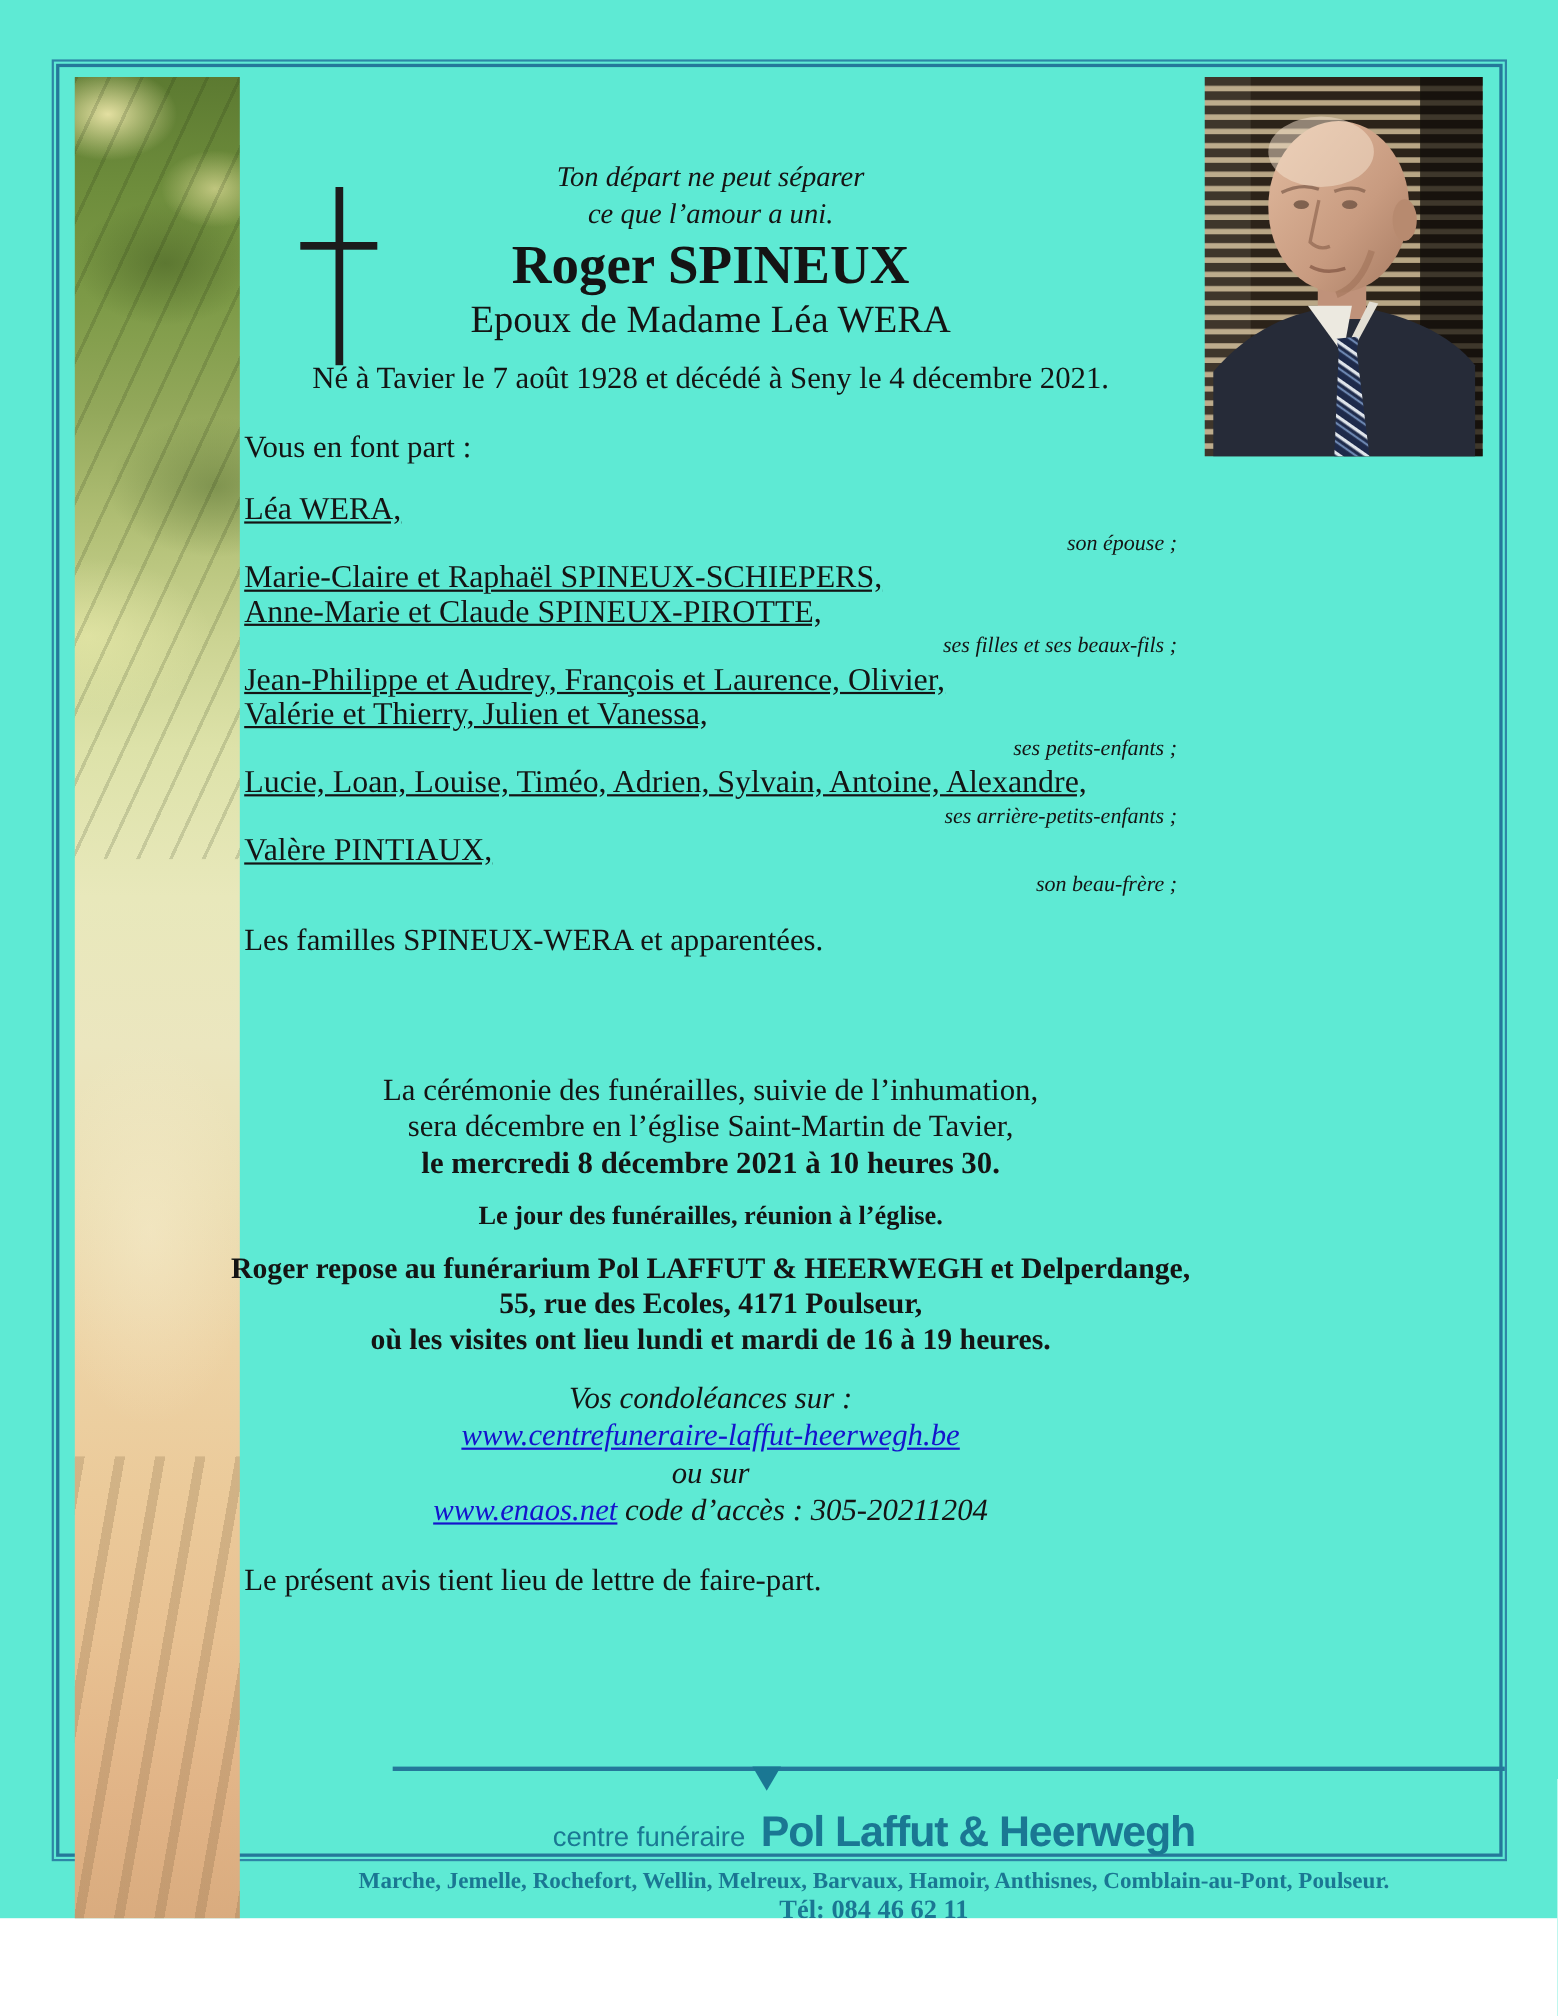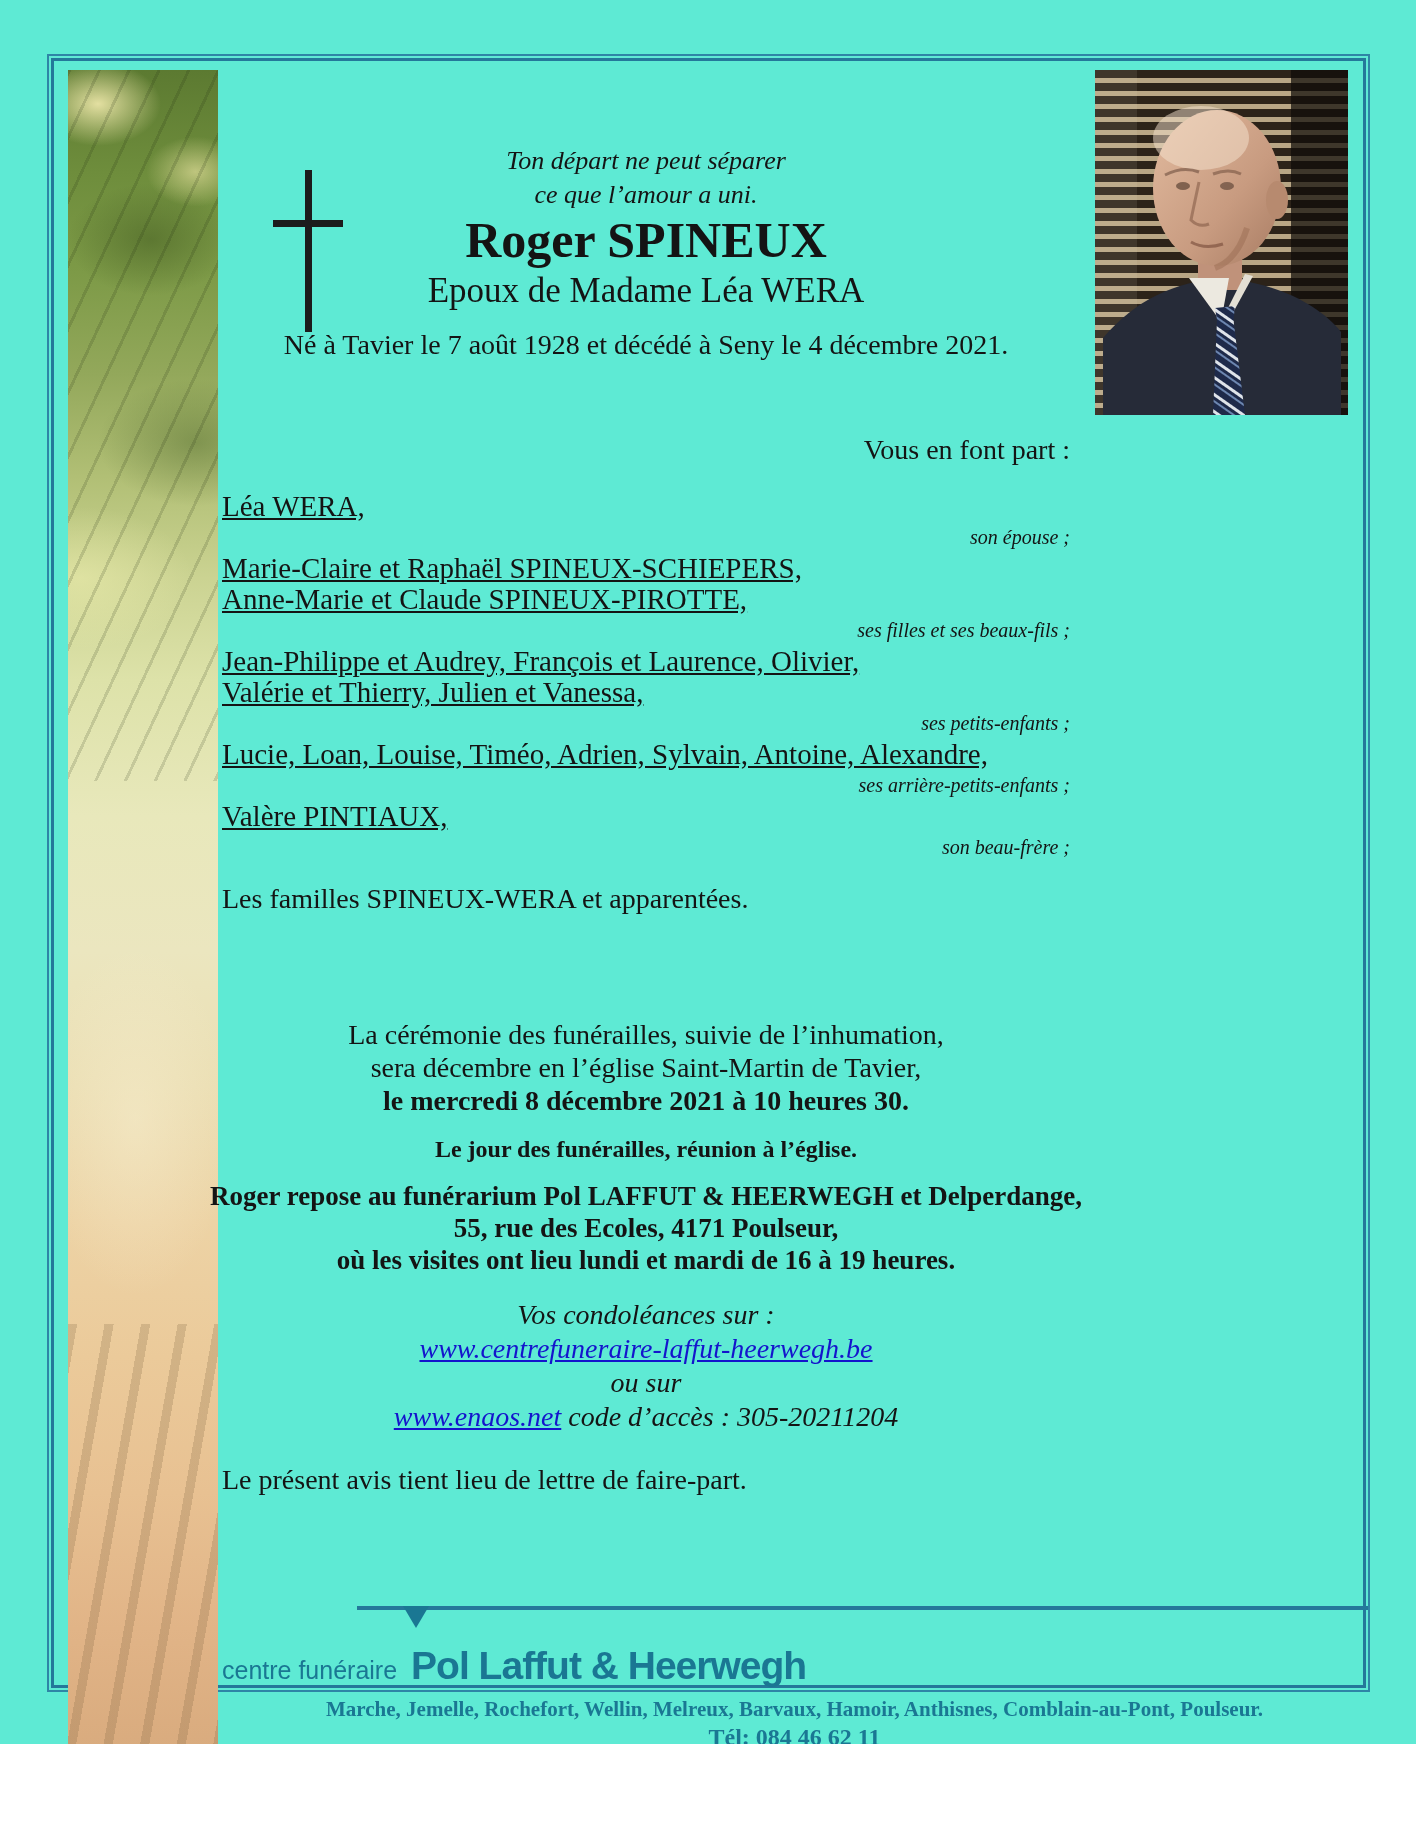--- a/index.html
+++ b/index.html
@@ -50,36 +50,36 @@
   .portrait svg{display:block;width:100%;height:100%;}
   
   .content{position:absolute;left:222px;top:60px;width:848px;}
   .center{text-align:center;}
   .right{text-align:right;}
   .quote{margin-top:84px;font-size:26px;line-height:34px;font-style:italic;}
   .t1{margin-top:28px;font-size:50px;line-height:56px;font-weight:bold;}
   .t2{font-size:50px;line-height:56px;font-weight:bold;}
   .sub{font-size:35px;line-height:46px;}
   .birth{margin-top:16px;font-size:28px;line-height:30px;}
-  .intro{margin-top:74px;font-size:28px;line-height:31px;text-align:right;}
+  .intro{margin-top:31px;font-size:28px;line-height:31px;}
   .fam-line{font-size:29px;line-height:31px;text-decoration:underline;}
   .fam-first{margin-top:26px;}
   .relation{font-size:20px;line-height:31px;font-style:italic;}
   .familles{margin-top:20px;font-size:28px;line-height:31px;}
   .ceremony{margin-top:104px;font-size:28px;line-height:33px;}
   .bold{font-weight:bold;}
   .jour{margin-top:16px;font-size:24px;line-height:33px;font-weight:bold;}
   .repose{margin-top:14px;margin-left:-30px;margin-right:-30px;font-size:27px;line-height:32px;font-weight:bold;}
   .cond{margin-top:22px;font-size:28px;line-height:34px;font-style:italic;}
   .link{color:#1414cc;text-decoration:underline;cursor:pointer;}
   .closing{margin-top:30px;font-size:28px;line-height:31px;}
   
   .footer-rule{position:absolute;left:357px;top:1606px;width:1011px;height:4px;background:#24789a;}
   .footer{position:absolute;left:222px;right:49px;top:1620px;text-align:center;color:#1a7793;}
-  .brand-row{display:flex;align-items:baseline;gap:14px;padding-top:24px;
+  .brand-row{display:flex;justify-content:center;align-items:baseline;gap:14px;padding-top:24px;
              font-family:"Liberation Sans", sans-serif;}
   .brand-small{font-size:25px;color:#1a7793;}
   .brand-large{position:relative;font-size:39px;font-weight:bold;color:#1a7793;letter-spacing:-1px;}
   .logo-triangle{
     position:absolute;left:-8px;top:-38px;width:0;height:0;
     border-left:13px solid transparent;border-right:13px solid transparent;
     border-top:22px solid #1a7793;
   }
   .cities{margin-top:8px;font-size:21px;line-height:26px;font-weight:bold;color:#1a7793;}
   .phone{margin-top:2px;font-size:24px;line-height:26px;font-weight:bold;color:#1a7793;}

